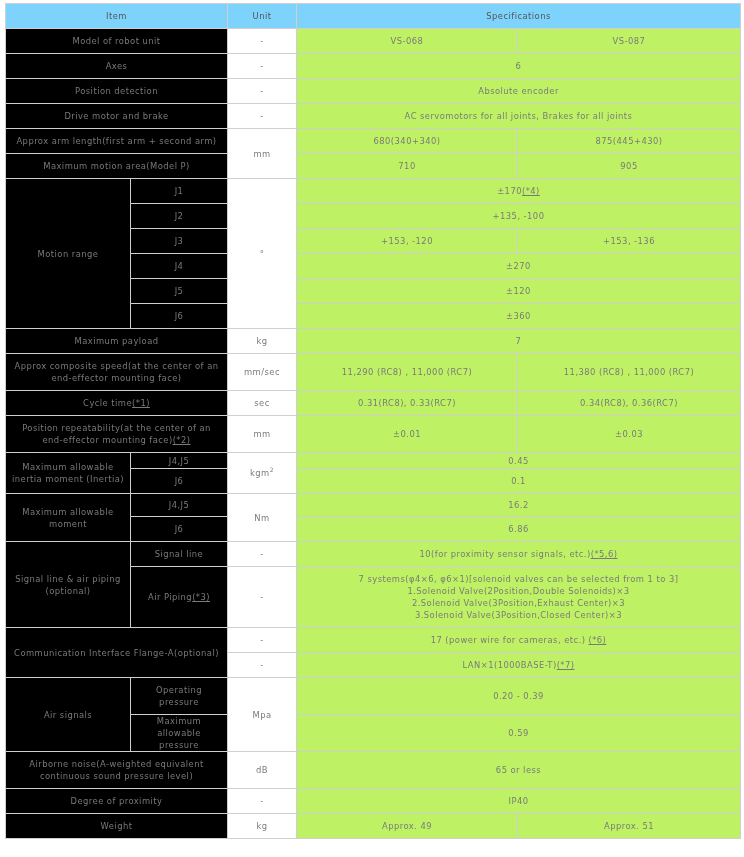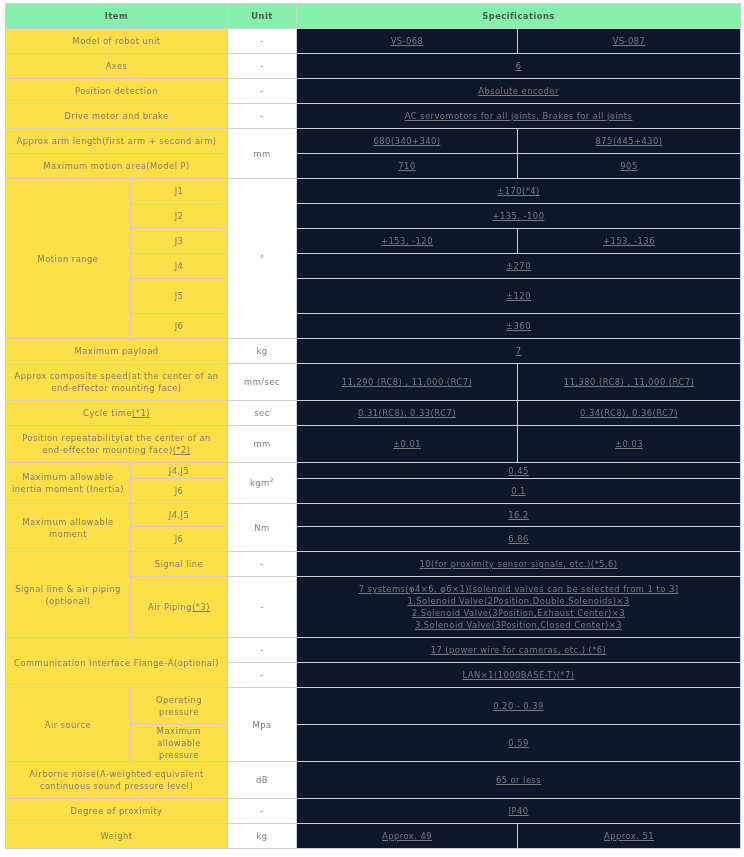--- a/index.html
+++ b/index.html
@@ -16,28 +16,28 @@
   }
   table.spec td, table.spec th {
     border: 1px solid #cfcfcf;
     text-align: center;
     vertical-align: middle;
     padding: 0 6px;
     line-height: 12px;
     font-weight: normal;
   }
   table.spec th {
-    background: #86efac;
+    background: #7dd3fc;
     color: #555;
-    font-weight: bold;
+    font-weight: normal;
     height: 24px;
   }
-  td.lbl { background: #fde047; }
+  td.lbl { background: #000000; }
   td.unit { background: #ffffff; }
-  td.val { background: #0f172a; text-decoration: underline; }
+  td.val { background: #bef264; }
   a.note { color: #7a7a7a; text-decoration: underline; }
   sup { font-size: 6px; line-height: 0; vertical-align: super; }
   .ml div { line-height: 12px; }
 </style>
 </head>
 <body>
 
 <div class="wrap">
 <table class="spec">
   <colgroup>
@@ -99,21 +99,21 @@
   </tr>
   <tr style="height:25px">
     <td class="lbl">J3</td>
     <td class="val">+153, -120</td>
     <td class="val">+153, -136</td>
   </tr>
   <tr style="height:25px">
     <td class="lbl">J4</td>
     <td colspan="2" class="val">±270</td>
   </tr>
-  <tr style="height:35px">
+  <tr style="height:25px">
     <td class="lbl">J5</td>
     <td colspan="2" class="val">±120</td>
   </tr>
   <tr style="height:25px">
     <td class="lbl">J6</td>
     <td colspan="2" class="val">±360</td>
   </tr>
 
   <tr style="height:25px">
     <td colspan="2" class="lbl">Maximum payload</td>
@@ -182,21 +182,21 @@
     <td rowspan="2" colspan="2" class="lbl">Communication Interface Flange-A(optional)</td>
     <td class="unit">-</td>
     <td colspan="2" class="val"><span>17 (power wire for cameras, etc.) </span><a class="note">(*6)</a></td>
   </tr>
   <tr style="height:25px">
     <td class="unit">-</td>
     <td colspan="2" class="val"><span>LAN×1(1000BASE-T)</span><a class="note">(*7)</a></td>
   </tr>
 
   <tr style="height:37px">
-    <td rowspan="2" class="lbl">Air source</td>
+    <td rowspan="2" class="lbl">Air signals</td>
     <td class="lbl">Operating pressure</td>
     <td rowspan="2" class="unit">Mpa</td>
     <td colspan="2" class="val">0.20 - 0.39</td>
   </tr>
   <tr style="height:37px">
     <td class="lbl">Maximum allowable pressure</td>
     <td colspan="2" class="val">0.59</td>
   </tr>
 
   <tr style="height:37px">

